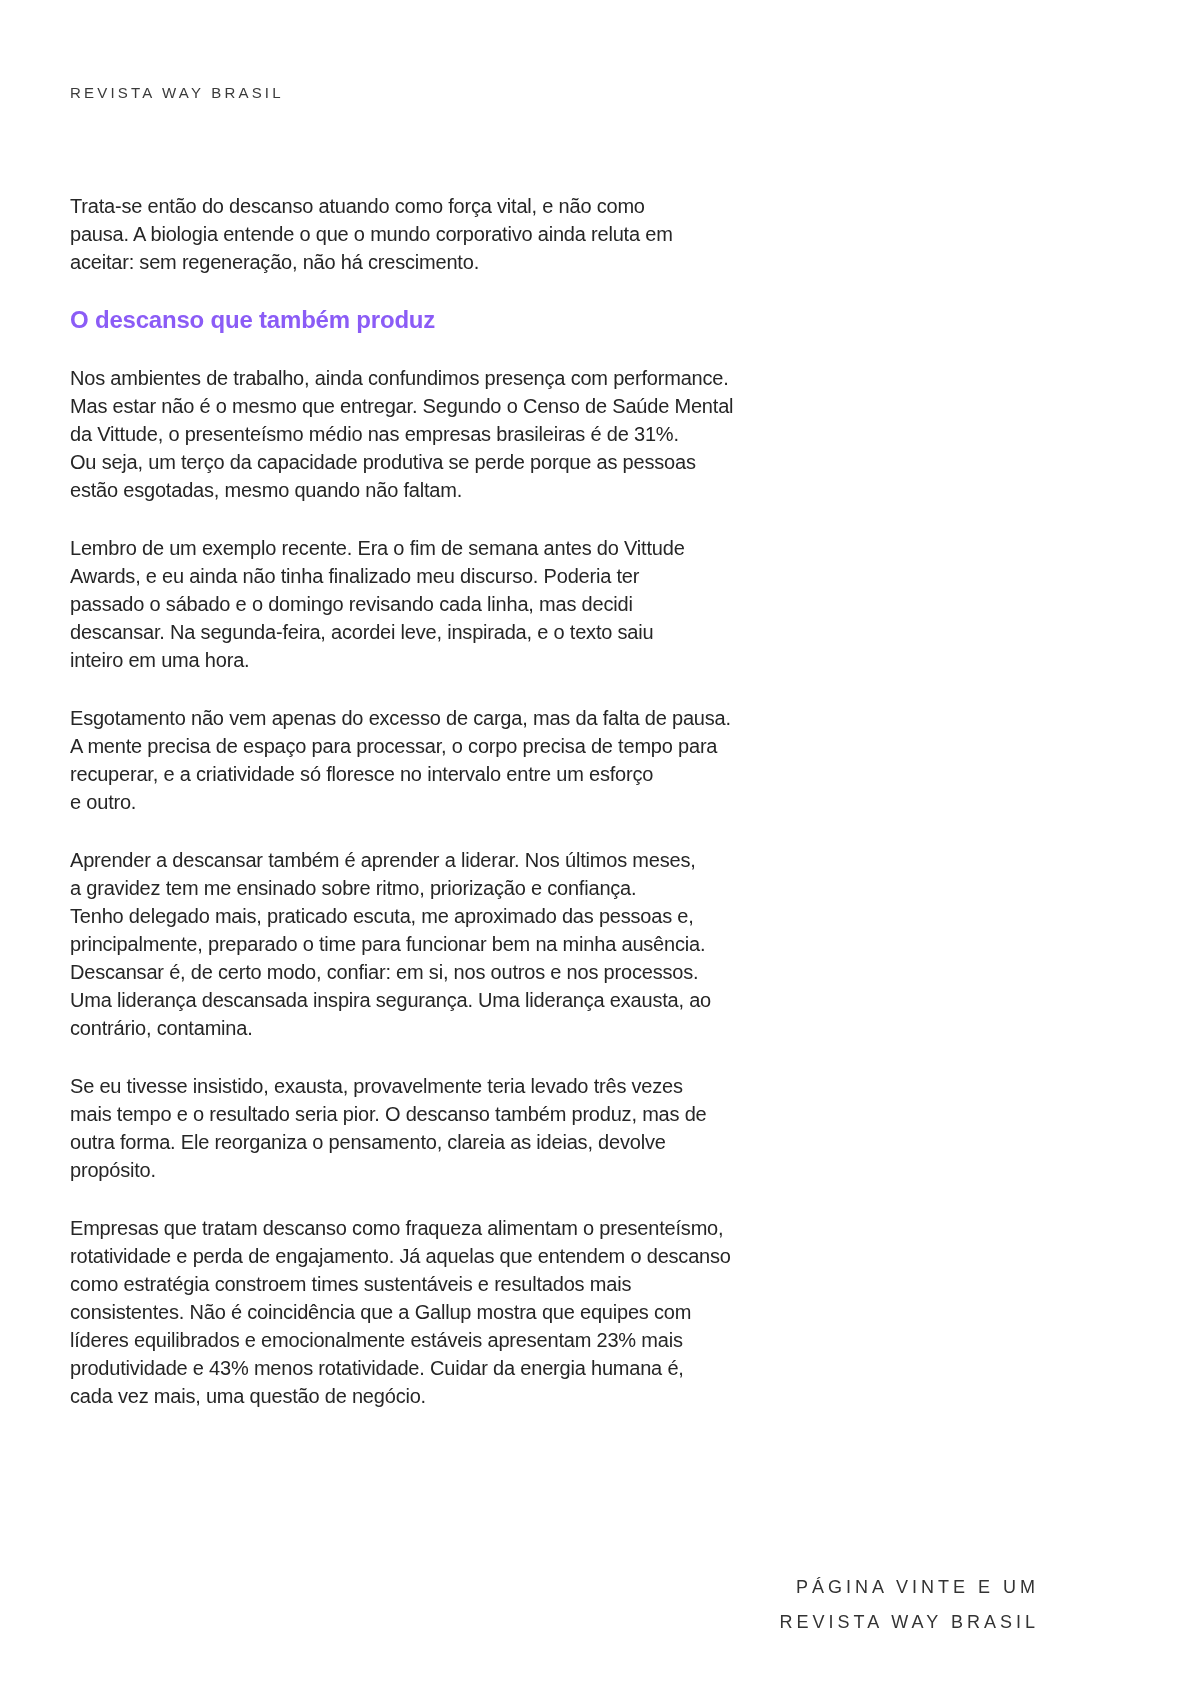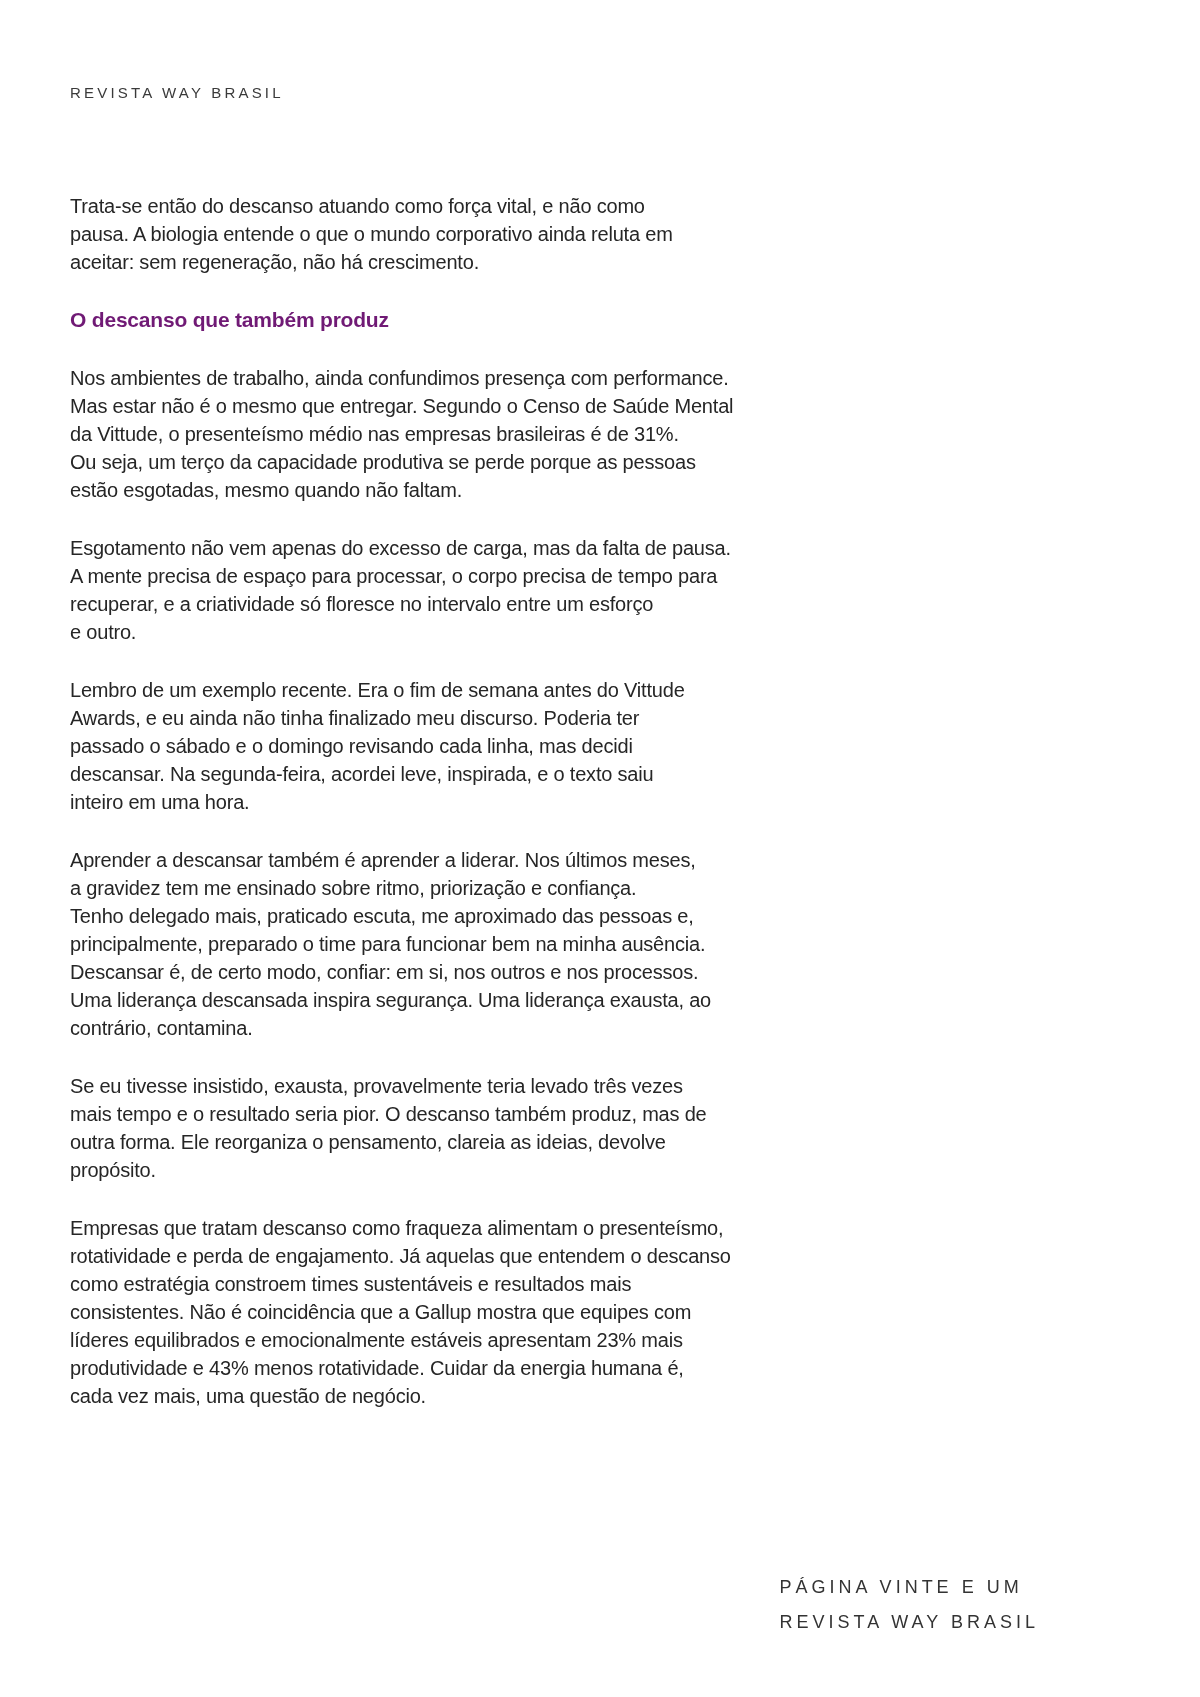--- a/index.html
+++ b/index.html
@@ -35,30 +35,31 @@
   .para {
     margin: 0 0 30px 0;
     font-size: 20px;
     line-height: 28px;
     font-weight: 400;
     white-space: pre-line;
     letter-spacing: -0.2px;
   }
   .section-heading {
     margin: 0 0 30px 0;
-    font-size: 21px;
+    font-size: 24px;
     line-height: 28px;
     font-weight: 700;
-    color: #701a75;
+    color: #8b5cf6;
     letter-spacing: -0.2px;
   }
   .page-footer {
     position: absolute;
     top: 1570px;
     right: 45px;
+    text-align: right;
     color: #333333;
   }
   .page-footer .footer-line {
     font-size: 18px;
     line-height: 35px;
     letter-spacing: 4px;
     font-weight: 400;
   }
 </style>
 </head>
@@ -75,30 +76,30 @@
 aceitar: sem regeneração, não há crescimento.</p>
 
     <h2 class="section-heading">O descanso que também produz</h2>
 
     <p class="para">Nos ambientes de trabalho, ainda confundimos presença com performance.
 Mas estar não é o mesmo que entregar. Segundo o Censo de Saúde Mental
 da Vittude, o presenteísmo médio nas empresas brasileiras é de 31%.
 Ou seja, um terço da capacidade produtiva se perde porque as pessoas
 estão esgotadas, mesmo quando não faltam.</p>
 
-    <p class="para">Esgotamento não vem apenas do excesso de carga, mas da falta de pausa.
-A mente precisa de espaço para processar, o corpo precisa de tempo para
-recuperar, e a criatividade só floresce no intervalo entre um esforço
-e outro.</p>
-
     <p class="para">Lembro de um exemplo recente. Era o fim de semana antes do Vittude
 Awards, e eu ainda não tinha finalizado meu discurso. Poderia ter
 passado o sábado e o domingo revisando cada linha, mas decidi
 descansar. Na segunda-feira, acordei leve, inspirada, e o texto saiu
 inteiro em uma hora.</p>
+
+    <p class="para">Esgotamento não vem apenas do excesso de carga, mas da falta de pausa.
+A mente precisa de espaço para processar, o corpo precisa de tempo para
+recuperar, e a criatividade só floresce no intervalo entre um esforço
+e outro.</p>
 
     <p class="para">Aprender a descansar também é aprender a liderar. Nos últimos meses,
 a gravidez tem me ensinado sobre ritmo, priorização e confiança.
 Tenho delegado mais, praticado escuta, me aproximado das pessoas e,
 principalmente, preparado o time para funcionar bem na minha ausência.
 Descansar é, de certo modo, confiar: em si, nos outros e nos processos.
 Uma liderança descansada inspira segurança. Uma liderança exausta, ao
 contrário, contamina.</p>
 
     <p class="para">Se eu tivesse insistido, exausta, provavelmente teria levado três vezes

